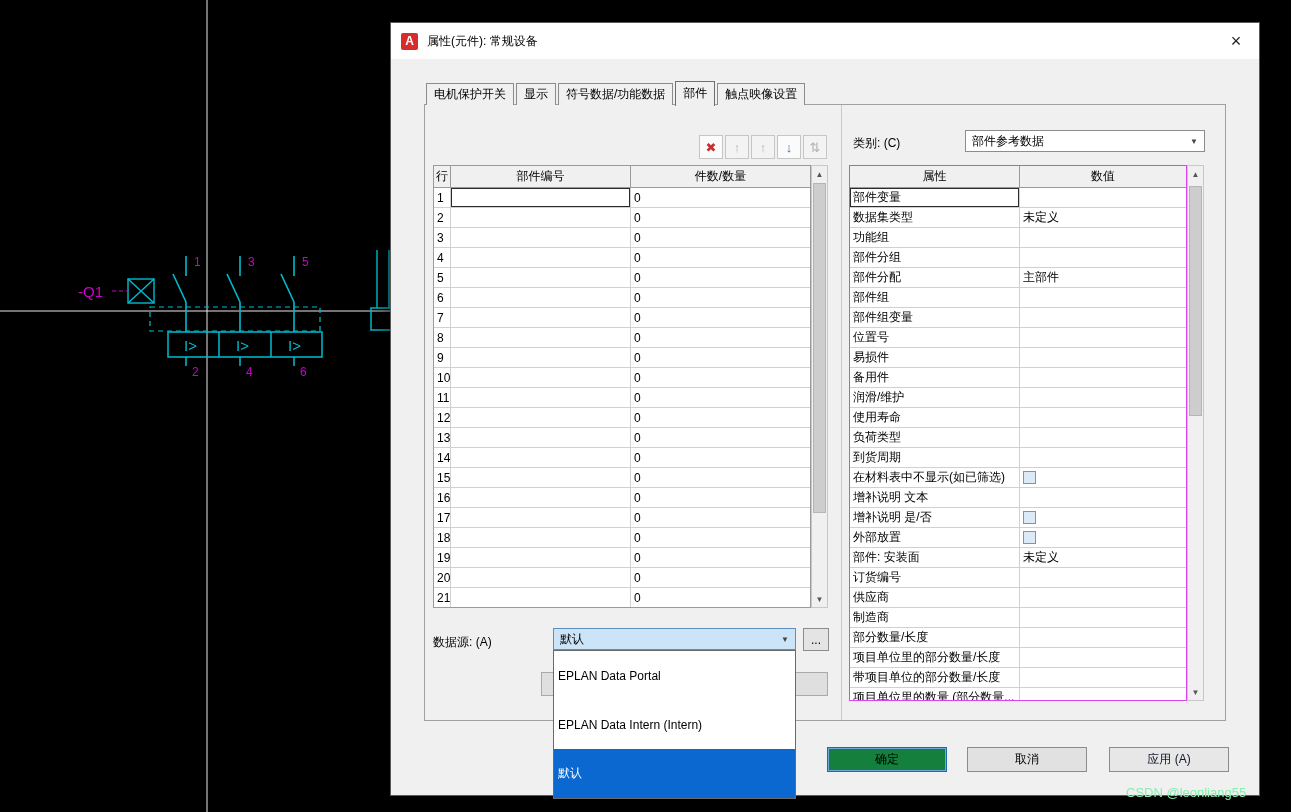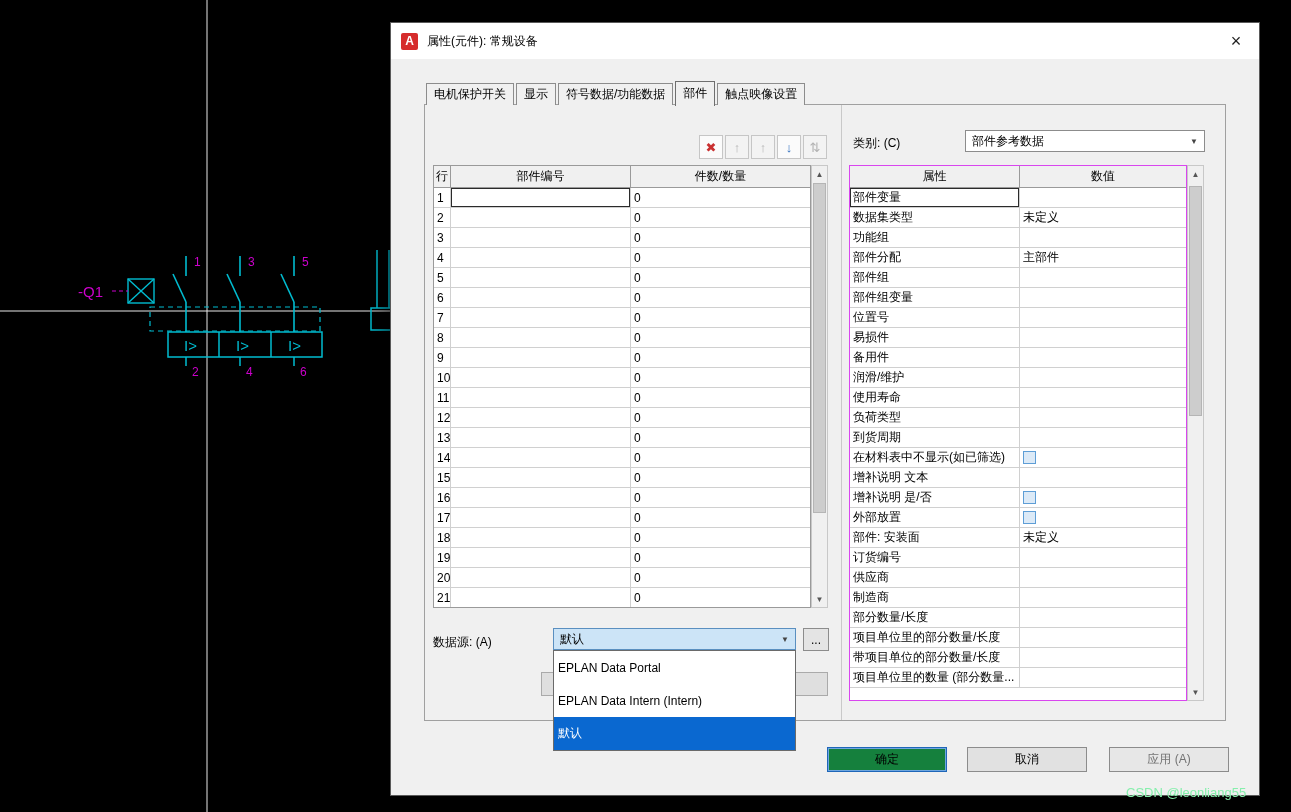--- a/index.html
+++ b/index.html
@@ -64,21 +64,21 @@
          align-items:center;box-sizing:border-box;padding:0 6px;font-size:12px;}
   .combo .arrow{margin-left:auto;font-size:8px;color:#444;}
   .ds-combo{left:162px;top:605px;width:243px;background:#cce4f7;border-color:#5a8fc0;}
   .more-btn{position:absolute;left:412px;top:605px;width:26px;height:23px;background:#e4e4e4;
             border:1px solid #8c8c8c;display:flex;align-items:center;justify-content:center;
             font-size:12px;box-sizing:border-box;}
   .hidden-btn{position:absolute;left:150px;top:649px;width:287px;height:24px;background:#dfdfdf;
               border:1px solid #aaa;box-sizing:border-box;z-index:1;}
   .ds-list{position:absolute;left:162px;top:627px;width:241px;background:#fff;
            border:1px solid #6a6a6a;z-index:6;}
-  .opt{height:17px;display:flex;align-items:center;padding:8px 4px;font-size:12px;white-space:nowrap;}
+  .opt{height:17px;display:flex;align-items:center;padding:16px 4px;font-size:12px;white-space:nowrap;}
   .opt.selopt{background:#0a68d0;color:#fff;}
 
   
   .cat-label{position:absolute;left:462px;top:112px;font-size:12px;}
   .cat-combo{left:574px;top:107px;width:240px;}
   .qtable{position:absolute;left:458px;top:142px;width:338px;height:536px;background:#fff;
           border:1px solid #d946ef;box-sizing:border-box;overflow:hidden;}
   .qhead{display:flex;height:21px;background:#f0f0f0;border-bottom:1px solid #9a9a9a;}
   .qhc{border-right:1px solid #9a9a9a;display:flex;align-items:center;justify-content:center;font-size:12px;box-sizing:border-box;}
   .qhc.a{width:170px;}.qhc.b{width:166px;border-right:none;}
@@ -86,21 +86,21 @@
   .cprop{width:170px;}
   .cval{width:166px;border-right:none;}
   .cprop.focused{box-shadow:inset 0 0 0 1px #2b2b2b;}
   .cbx{width:13px;height:13px;border:1px solid #5e9ed6;background:#dceaf7;display:inline-block;box-sizing:border-box;}
 
   
   .btn{position:absolute;top:724px;width:120px;height:25px;background:#e1e1e1;border:1px solid #8c8c8c;
        display:flex;align-items:center;justify-content:center;font-size:12px;box-sizing:border-box;}
   .btn.ok{left:436px;border:1px solid #1f66b8;box-shadow:inset 0 0 0 1px #6ea6e0;background:#15803d;}
   .btn.cancel{left:576px;}
-  .btn.apply{left:718px;color:#737373;background:#e7e7e7;}
+  .btn.apply{left:718px;color:#0f172a;background:#e7e7e7;}
 
   .watermark{position:absolute;left:1126px;top:785px;color:#86efac;font-size:13px;}
 </style>
 </head>
 <body>
 
 <div class="stage">
 
   <svg class="schematic" width="1291" height="812" viewBox="0 0 1291 812" style="position:absolute;left:0;top:0;">
     <line x1="207" y1="0" x2="207" y2="812" stroke="#e8e8e8" stroke-width="1"></line>
@@ -335,20 +335,24 @@
           </div>
           <div class="prow">
             <div class="cell cprop">数据集类型</div>
             <div class="cell cval">未定义</div>
           </div>
           <div class="prow">
             <div class="cell cprop">功能组</div>
             <div class="cell cval"></div>
           </div>
           <div class="prow">
+            <div class="cell cprop">部件分组</div>
+            <div class="cell cval"></div>
+          </div>
+          <div class="prow">
             <div class="cell cprop">部件分配</div>
             <div class="cell cval">主部件</div>
           </div>
           <div class="prow">
             <div class="cell cprop">部件组</div>
             <div class="cell cval"></div>
           </div>
           <div class="prow">
             <div class="cell cprop">部件组变量</div>
             <div class="cell cval"></div>

